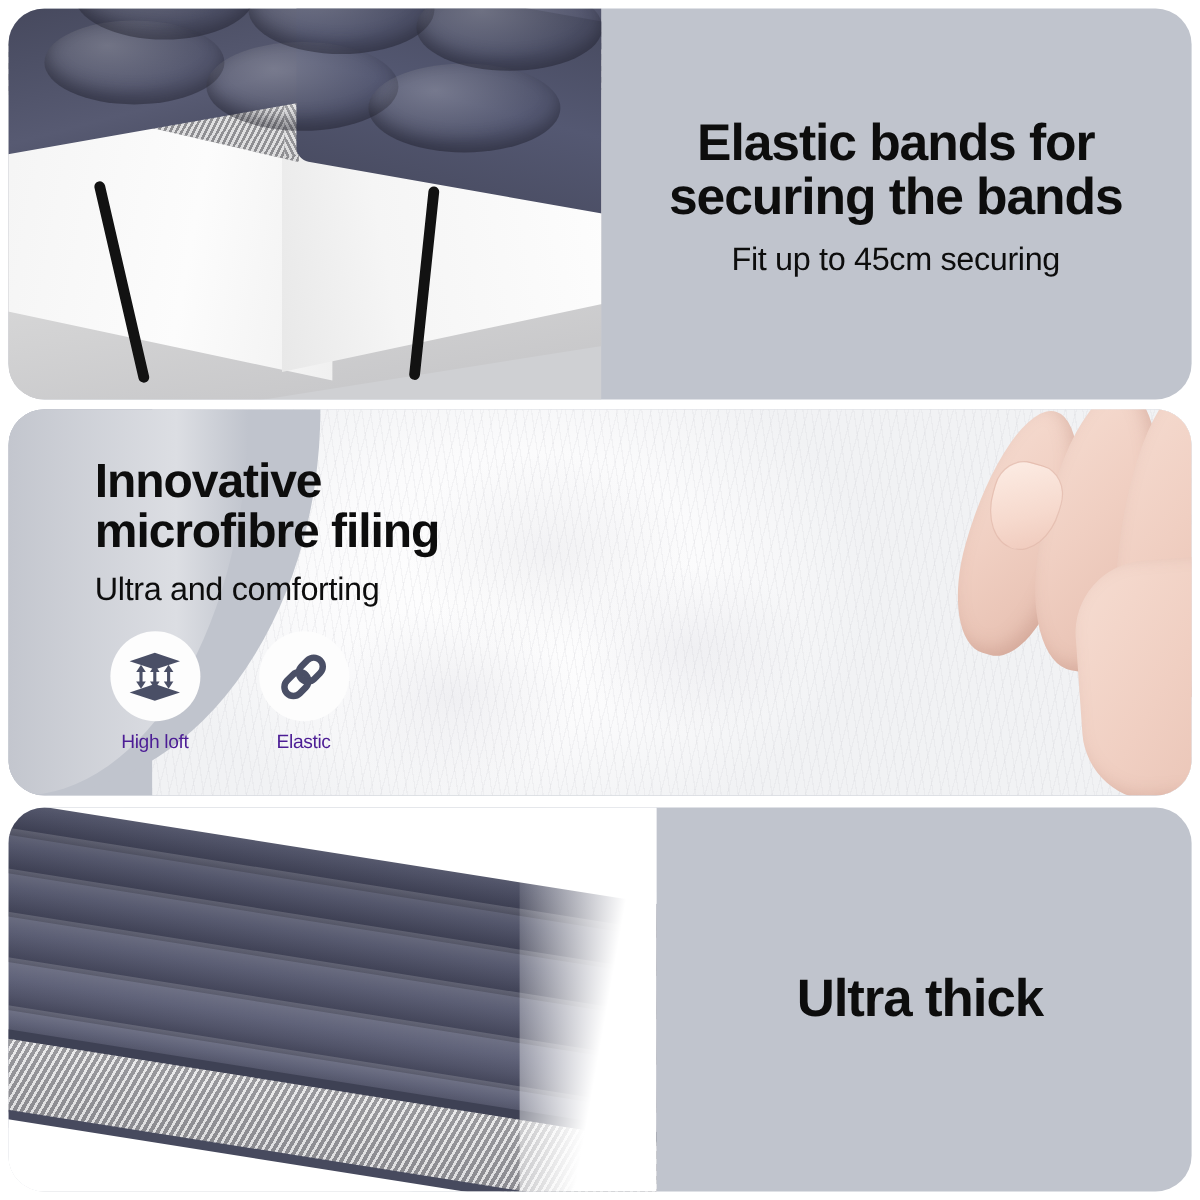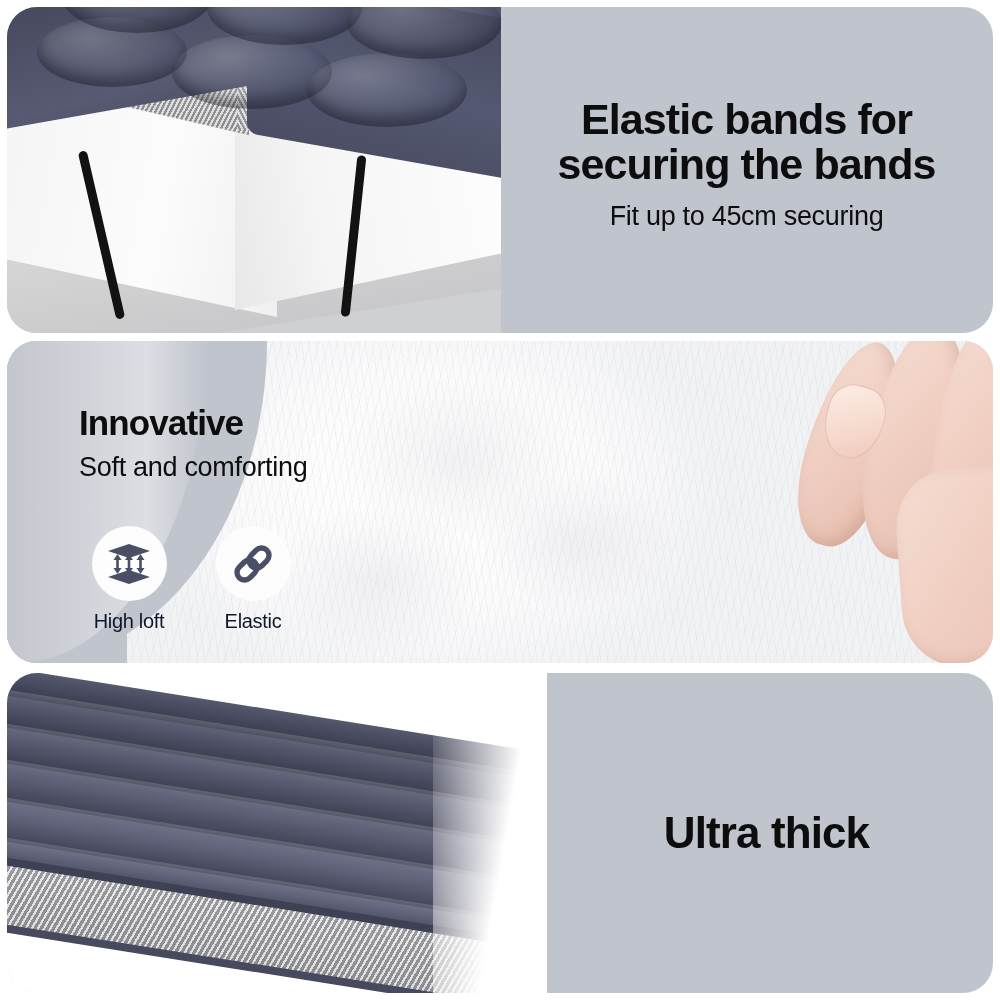--- a/index.html
+++ b/index.html
@@ -42,37 +42,37 @@
     font-size:27px;
     line-height:1.25;
     letter-spacing:-0.3px;
     margin-top:12px;
   }
 
   
   .p1 .txt { left:493px; top:0; width:493px; height:326px; align-items:center; text-align:center; padding-bottom:10px;}
   
   .p2 .txt { left:72px; top:28px; width:400px; height:150px; align-items:flex-start; text-align:left; }
-  .p2 .headline { font-size:35px; }
+  .p2 .headline { font-size:40px; }
   .p2 .sub { font-size:27px; margin-top:10px; }
   
   .p3 .txt { left:533px; top:60px; width:453px; height:200px; align-items:center; text-align:center; }
   .p3 .headline { font-size:44px; }
   .p3 .sub { font-size:27px; margin-top:10px; }
 
   
   .badges { position:absolute; left:72px; top:185px; display:flex; gap:24px; }
   .badge { width:100px; display:flex; flex-direction:column; align-items:center; }
   .badge-circle {
     width:75px; height:75px; border-radius:50%;
     background:#fdfdfd;
     display:flex; align-items:center; justify-content:center;
   }
   .badge-label {
-    margin-top:9px; font-size:20px; color:#0f172a; letter-spacing:-0.3px; white-space:nowrap;
+    margin-top:9px; font-size:16px; color:#4c1d95; letter-spacing:-0.3px; white-space:nowrap;
   }
 
   
   .photo { position:absolute; overflow:hidden; }
   .p1 .photo { left:0; top:0; width:494px; height:326px; background:#cfd0d3; }
   .p2 .photo { left:0; top:0; width:986px; height:322px; background:#c0c4cd; }
   .p3 .photo { left:0; top:0; width:540px; height:320px; background:#ffffff; }
 
   
   .m1-base {
@@ -251,22 +251,23 @@
         <div class="finger" style="left:118px; top:8px;   width:96px;  height:238px; transform:rotate(10deg);"></div>
         <div class="finger" style="left:182px; top:0px;   width:110px; height:268px; transform:rotate(5deg);"></div>
         <div class="finger" style="left:148px; top:150px; width:180px; height:200px; border-radius:60px; transform:rotate(-4deg);"></div>
         <div class="nail" style="left:74px; top:70px; width:58px; height:74px; transform:rotate(16deg);"></div>
       </div>
     </div>
 
     <div class="txt">
       <div class="headline">
         <span>Innovative</span><br>
-      </div>
-      <div class="sub">Soft and comforting</div>
+        <span>microfibre filing</span>
+      </div>
+      <div class="sub">Ultra and comforting</div>
     </div>
 
     <div class="badges">
 
       <div class="badge">
         <div class="badge-circle">
           <svg width="48" height="48" viewBox="0 0 48 48">
             <polygon points="24,4 45,11 24,18 3,11" fill="#4a4f66"></polygon>
             <polygon points="24,30 45,37 24,44 3,37" fill="#4a4f66"></polygon>
             <g fill="#4a4f66">

